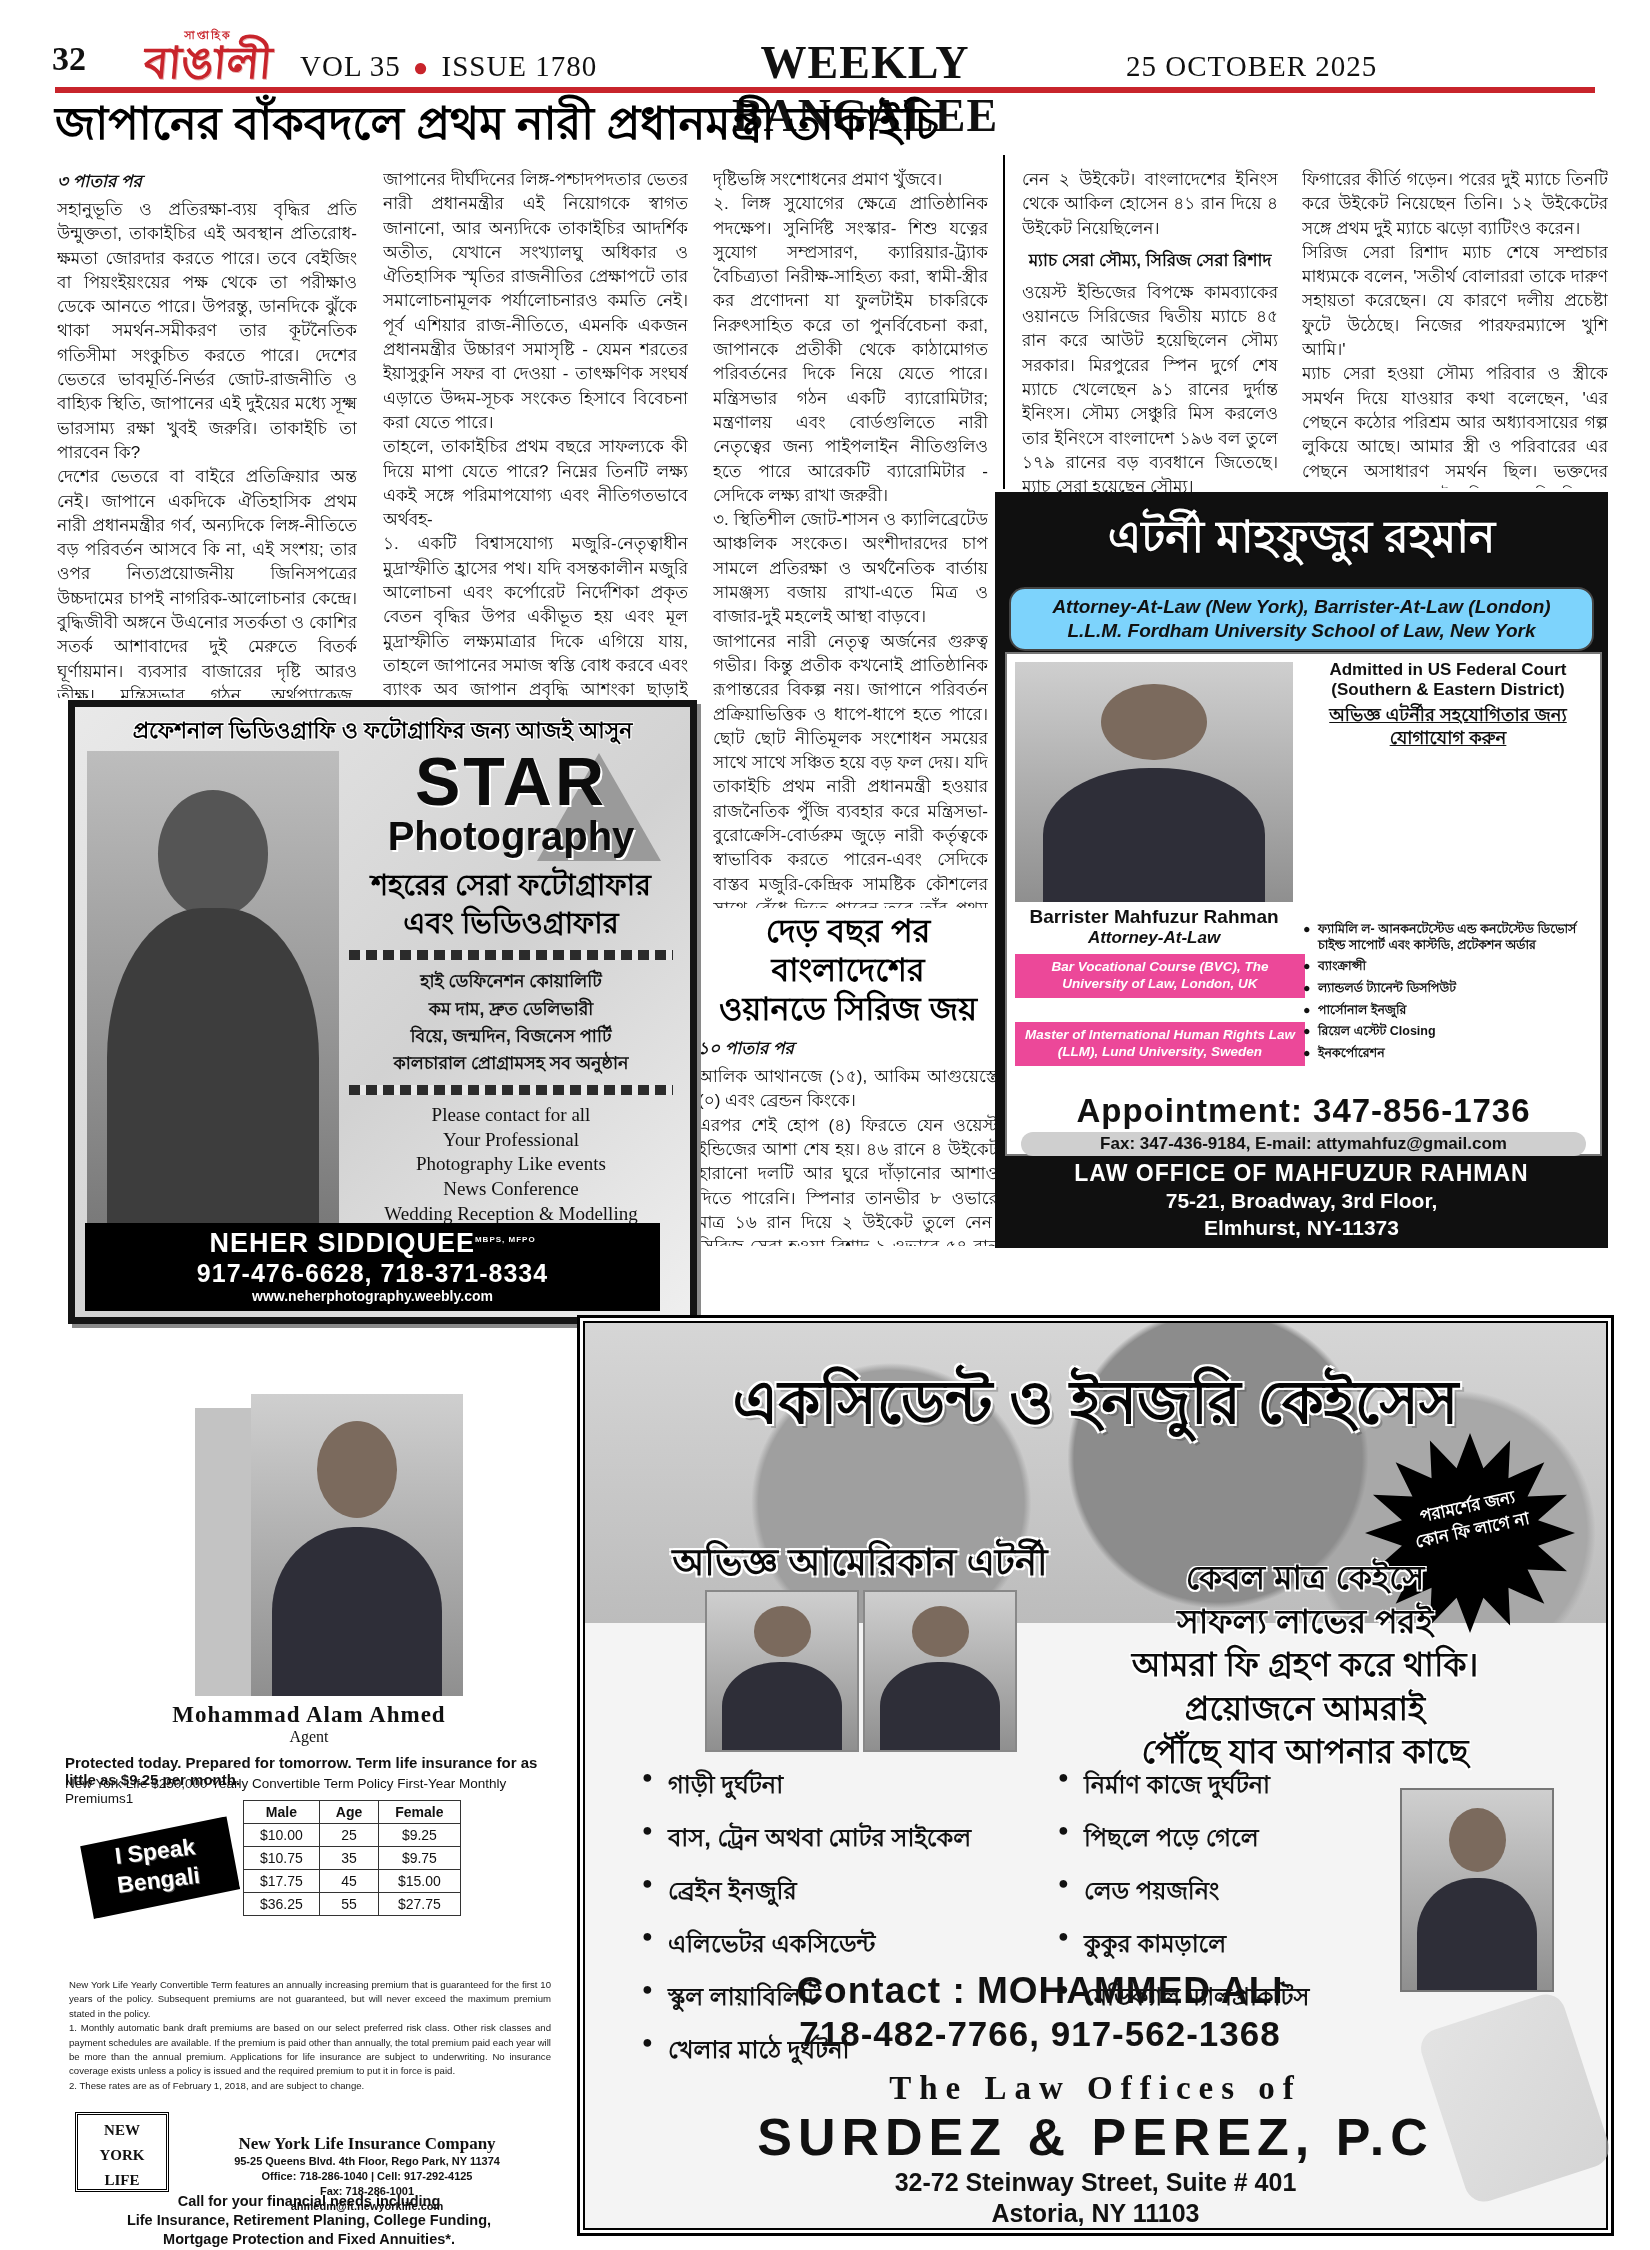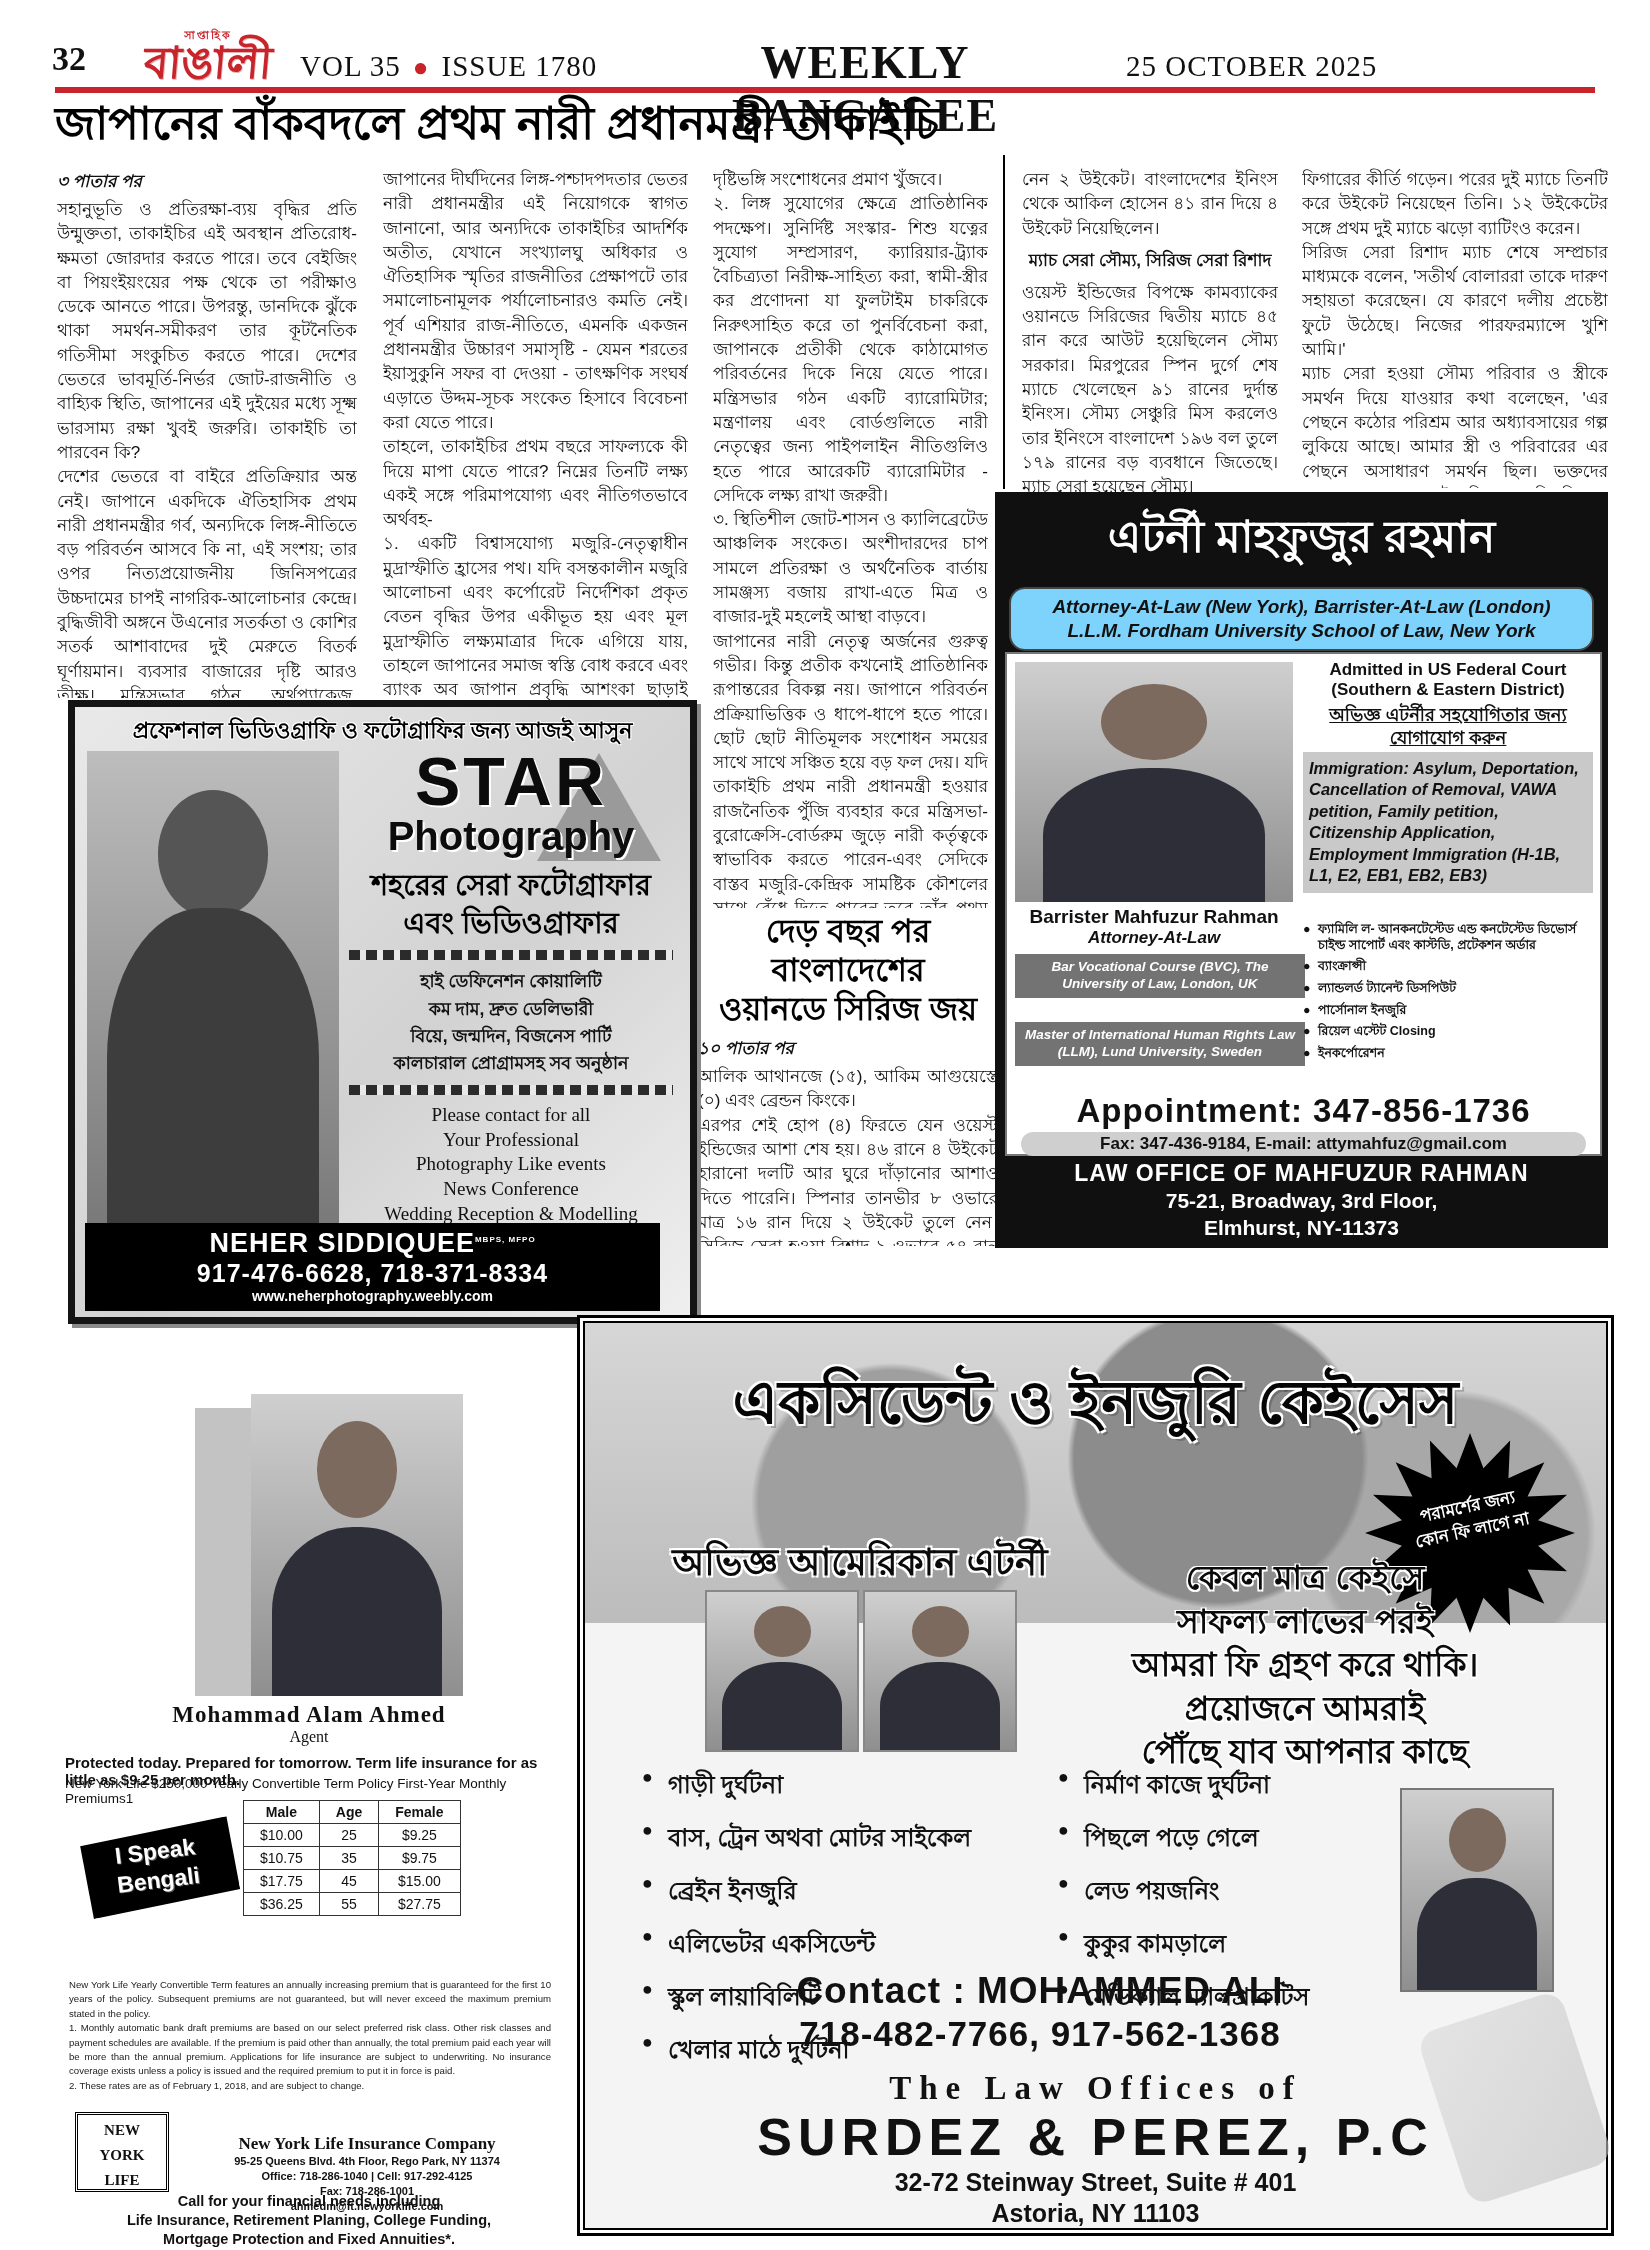--- a/index.html
+++ b/index.html
@@ -64,21 +64,21 @@
               text-shadow:0 0 2px #000;}
   .atty-cred{margin:10px 14px 8px;background:#7dd3fc;border-radius:16px;border:2px solid #444;
              text-align:center;font-style:italic;font-weight:bold;font-size:19px;line-height:1.25;padding:6px 4px;}
   .atty-panel{position:absolute;left:10px;top:160px;width:593px;height:500px;background:#fff;border:2px solid #777;}
   .atty-photo{left:8px;top:8px;width:278px;height:240px;}
   .portrait{background:linear-gradient(180deg,#cfcfcf,#8f8f8f);position:absolute;overflow:hidden;}
   .portrait::before{content:"";position:absolute;left:31%;top:9%;width:38%;height:32%;background:#7b6a5d;border-radius:50%;}
   .portrait::after{content:"";position:absolute;left:10%;top:44%;width:80%;height:58%;background:#2e2e38;border-radius:48% 48% 0 0;}
   .atty-name{left:8px;top:252px;width:278px;text-align:center;font-size:19px;font-weight:800;}
   .atty-role{left:8px;top:274px;width:278px;text-align:center;font-size:17px;font-weight:bold;font-style:italic;}
-  .atty-black-box{background:#737373;color:#fff;font-style:italic;font-weight:bold;font-size:13.5px;
+  .atty-black-box{background:#ec4899;color:#fff;font-style:italic;font-weight:bold;font-size:13.5px;
                   text-align:center;padding:5px 6px;line-height:1.25;}
   .bvc{left:8px;top:300px;width:278px;}
   .llm{left:8px;top:368px;width:278px;}
   .atty-admitted{left:296px;top:6px;width:290px;text-align:center;font-size:17px;font-weight:800;line-height:1.2;}
   .atty-contact-bn{left:296px;top:50px;width:290px;text-align:center;font-size:18px;font-weight:800;
                    text-decoration:underline;line-height:1.3;}
   .atty-imm{left:296px;top:98px;width:278px;background:#c9c9c9;font-style:italic;font-weight:bold;
             font-size:16.5px;line-height:1.3;padding:6px;}
   .atty-services{left:296px;top:268px;width:290px;font-size:12.5px;font-weight:bold;line-height:1.25;}
   .atty-services div{position:relative;padding-left:15px;margin-bottom:6px;}
@@ -246,21 +246,20 @@
       <div class="abs atty-photo portrait"></div>
       <div class="abs atty-name">Barrister Mahfuzur Rahman</div>
       <div class="abs atty-role">Attorney-At-Law</div>
       <div class="abs atty-black-box bvc">Bar Vocational Course (BVC), The University of Law, London, UK</div>
       <div class="abs atty-black-box llm">Master of International Human Rights Law (LLM), Lund University, Sweden</div>
       <div class="abs atty-admitted">
         <div>Admitted in US Federal Court</div>
         <div>(Southern &amp; Eastern District)</div>
       </div>
       <div class="abs atty-contact-bn">অভিজ্ঞ এটর্নীর সহযোগিতার জন্য যোগাযোগ করুন</div>
-      <div class="abs atty-imm">Immigration: Asylum, Deportation, Cancellation of Removal, VAWA petition, Family petition, Citizenship Application, Employment Immigration (H-1B, L1, E2, EB1, EB2, EB3)</div>
       <div class="abs atty-services">
           <div>ফ্যামিলি ল- আনকনটেস্টেড এন্ড কনটেস্টেড ডিভোর্স চাইল্ড সাপোর্ট এবং কাস্টডি, প্রটেকশন অর্ডার</div>
           <div>ব্যাংক্রাপ্সী</div>
           <div>ল্যান্ডলর্ড ট্যানেন্ট ডিসপিউট</div>
           <div>পার্সোনাল ইনজুরি</div>
           <div>রিয়েল এস্টেট Closing</div>
           <div>ইনকর্পোরেশন</div>
         </div>
       <div class="abs atty-appt">Appointment: 347-856-1736</div>
       <div class="abs atty-fax">Fax: 347-436-9184, E-mail: attymahfuz@gmail.com</div>

